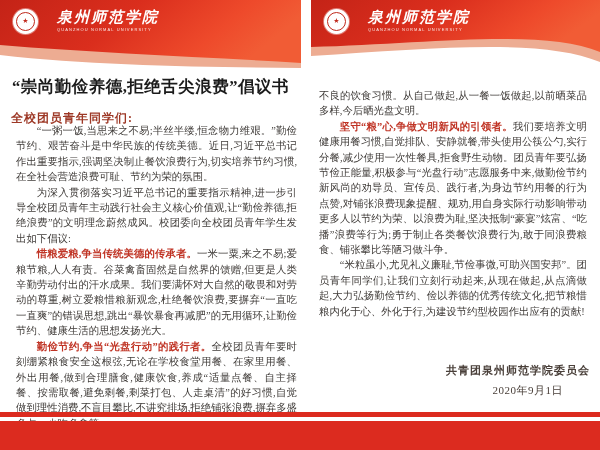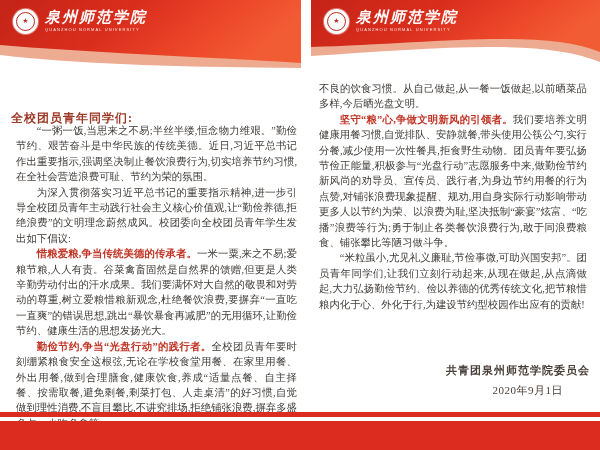--- a/index.html
+++ b/index.html
@@ -23,21 +23,21 @@
   .seal{
     width:25px;height:25px;border-radius:50%;background:#ffffff;flex:0 0 auto;
     display:flex;align-items:center;justify-content:center;
     box-shadow:0 0 0 1px rgba(255,255,255,.4);
   }
   .seal-inner{
     width:17px;height:17px;border-radius:50%;border:1px solid #c0281b;
     display:flex;align-items:center;justify-content:center;
     color:#c0281b;font-size:7px;line-height:7px;font-family:"DejaVu Sans",sans-serif;
   }
-  .logo-text{margin-left:7px;color:#ffffff;}
+  .logo-text{margin-left:19px;color:#ffffff;}
   .logo-zh{
     font-size:15px;line-height:17px;font-weight:bold;font-style:italic;
     letter-spacing:2px;white-space:nowrap;
   }
   .logo-en{
     font-size:4px;line-height:6px;letter-spacing:1.1px;color:rgba(255,255,255,.88);
     font-family:"Liberation Sans",sans-serif;white-space:nowrap;margin-top:1px;
   }
 
   
@@ -48,21 +48,21 @@
   .salutation{
     position:absolute;top:110px;left:11px;
     font-size:12px;font-weight:bold;color:#9d3826;letter-spacing:1px;
   }
   .body-text{
     position:absolute;color:#3f3b38;
     font-size:10.4px;line-height:15.4px;
     text-align:justify;text-justify:inter-ideograph;word-break:break-all;
   }
   .body-left{top:123px;left:16px;width:281px;}
-  .body-right{top:81px;left:8px;width:268px;}
+  .body-right{top:88px;left:8px;width:268px;}
   .body-text p{margin:0;}
   .body-text p.indent{text-indent:2em;}
   .lead{color:#c03425;font-weight:bold;}
 
   .signature{
     position:absolute;top:363px;right:10px;
     font-size:11px;font-weight:bold;color:#4a403a;letter-spacing:1px;white-space:nowrap;margin-left:6px;
   }
   .doc-date{
     position:absolute;top:383px;right:37px;
@@ -97,20 +97,21 @@
         <div class="seal">
           <div class="seal-inner">★</div>
         </div>
         <div class="logo-text">
           <div class="logo-zh">泉州师范学院</div>
           <div class="logo-en">QUANZHOU NORMAL UNIVERSITY</div>
         </div>
       </div>
     </div>
 
+    <div class="doc-title">“崇尚勤俭养德,拒绝舌尖浪费”倡议书</div>
     <div class="salutation">全校团员青年同学们:</div>
     <div class="body-text body-left" id="left-body">
         <p class="indent">“一粥一饭,当思来之不易;半丝半缕,恒念物力维艰。”勤俭节约、艰苦奋斗是中华民族的传统美德。近日,习近平总书记作出重要指示,强调坚决制止餐饮浪费行为,切实培养节约习惯,在全社会营造浪费可耻、节约为荣的氛围。</p>
         <p class="indent">为深入贯彻落实习近平总书记的重要指示精神,进一步引导全校团员青年主动践行社会主义核心价值观,让“勤俭养德,拒绝浪费”的文明理念蔚然成风。校团委向全校团员青年学生发出如下倡议:</p>
         <p class="indent"><span class="lead">惜粮爱粮,争当传统美德的传承者。</span>一米一粟,来之不易;爱粮节粮,人人有责。谷菜禽畜固然是自然界的馈赠,但更是人类辛勤劳动付出的汗水成果。我们要满怀对大自然的敬畏和对劳动的尊重,树立爱粮惜粮新观念,杜绝餐饮浪费,要摒弃“一直吃一直爽”的错误思想,跳出“暴饮暴食再减肥”的无用循环,让勤俭节约、健康生活的思想发扬光大。</p>
         <p class="indent"><span class="lead">勤俭节约,争当“光盘行动”的践行者。</span>全校团员青年要时刻绷紧粮食安全这根弦,无论在学校食堂用餐、在家里用餐、外出用餐,做到合理膳食,健康饮食,养成“适量点餐、自主择餐、按需取餐,避免剩餐,剩菜打包、人走桌清”的好习惯,自觉做到理性消费,不盲目攀比,不讲究排场,拒绝铺张浪费,摒弃多盛多占、少吃多拿等</p>
       </div>
   </div>
 
   <div class="page page-right">

